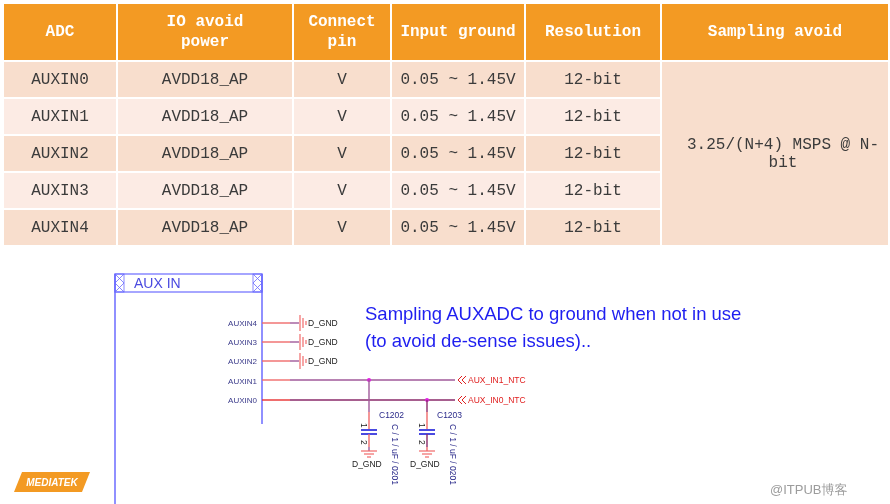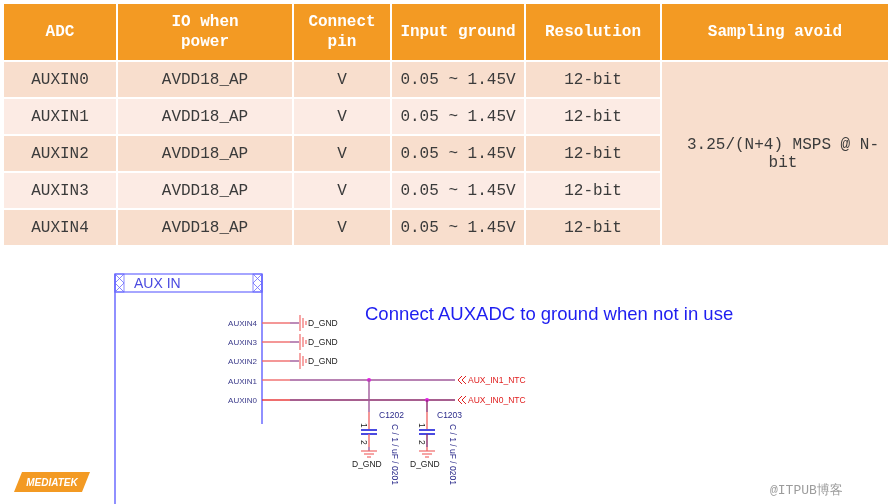--- a/index.html
+++ b/index.html
@@ -7,21 +7,21 @@
          font-family:"Liberation Sans", sans-serif; }
   table.spec { position:absolute; left:2px; top:2px; border-collapse:collapse; table-layout:fixed;font-family:Liberation Mono, monospace; }
   table.spec th, table.spec td { border:2px solid #ffffff; text-align:center; vertical-align:middle; padding:0; }
   table.spec th { background:#f39a23; color:#ffffff; font-weight:bold; font-size:16px; height:56px; line-height:20px; }
   table.spec td { color:#3b3b3b; font-size:16px; height:35px; }
   table.spec tr.odd td { background:#f8decd; }
   table.spec tr.even td { background:#fcebe4; }
   table.spec td.rate { background:#f8decd !important;padding-left:16px; }
   .note { position:absolute; left:365px; top:300px; color:#1e1ef0; font-size:18.5px; line-height:27px; }
   .logo { position:absolute; left:14px; top:472px; width:76px; height:20px; }
-  .watermark { position:absolute; left:770px; top:481px; color:#9c9c9c; font-size:13px;font-family:Liberation Mono, monospace; }
+  .watermark { position:absolute; left:770px; top:481px; color:#9c9c9c; font-size:13px; }
   svg.schem { position:absolute; left:0; top:0; }
   .pinlbl { font-family:"Liberation Sans", sans-serif; font-size:8px; fill:#3a3a8a; }
   .netlbl { font-family:"Liberation Sans", sans-serif; font-size:8.5px; fill:#e02020; }
   .gndlbl { font-family:"Liberation Sans", sans-serif; font-size:8.5px; fill:#222; }
   .partlbl { font-family:"Liberation Sans", sans-serif; font-size:8.5px; fill:#2a2a8a; }
 </style>
 </head>
 <body>
 
 <table class="spec">
@@ -29,21 +29,21 @@
     <col style="width:114px">
       <col style="width:176px">
       <col style="width:98px">
     <col style="width:134px">
       <col style="width:136px">
       <col style="width:228px">
   </colgroup>
   <thead>
     <tr>
       <th><span>ADC</span></th>
-      <th><span>IO when</span><br><span>power</span></th>
+      <th><span>IO avoid</span><br><span>power</span></th>
       <th><span>Connect</span><br><span>pin</span></th>
       <th><span>Input ground</span></th>
       <th><span>Resolution</span></th>
       <th><span>Sampling avoid</span></th>
     </tr>
   </thead>
   <tbody>
     <tr class="odd">
       <td>AUXIN0</td>
       <td>AVDD18_AP</td>
@@ -176,21 +176,22 @@
     <line x1="425" y1="457" x2="429" y2="457" stroke="#f06a6a" stroke-width="1.2"></line>
   </g>
   <text class="gndlbl" x="419" y="423" transform="rotate(90 419 423)" font-size="7">1</text>
   <text class="gndlbl" x="419" y="440" transform="rotate(90 419 440)" font-size="7">2</text>
   <text class="partlbl" x="437" y="418">C1203</text>
   <text class="partlbl" x="450" y="424" transform="rotate(90 450 424)">C / 1 / uF / 0201</text>
   <text class="gndlbl" x="410" y="467">D_GND</text>
 </svg>
 
 <div class="note">
-  <div>Connect AUXADC to ground when not in use</div>
+  <div>Sampling AUXADC to ground when not in use</div>
+  <div>(to avoid de-sense issues)..</div>
 </div>
 
 <svg class="logo" viewBox="0 0 76 20">
   <polygon points="8,0 76,0 68,20 0,20" fill="#f39a23"></polygon>
   <text x="38" y="14" text-anchor="middle" font-family="Liberation Sans, sans-serif" font-size="10" font-weight="bold" font-style="italic" fill="#ffffff">MEDIATEK</text>
 </svg>
 
 <div class="watermark">@ITPUB博客</div>
 
 </body></html>

